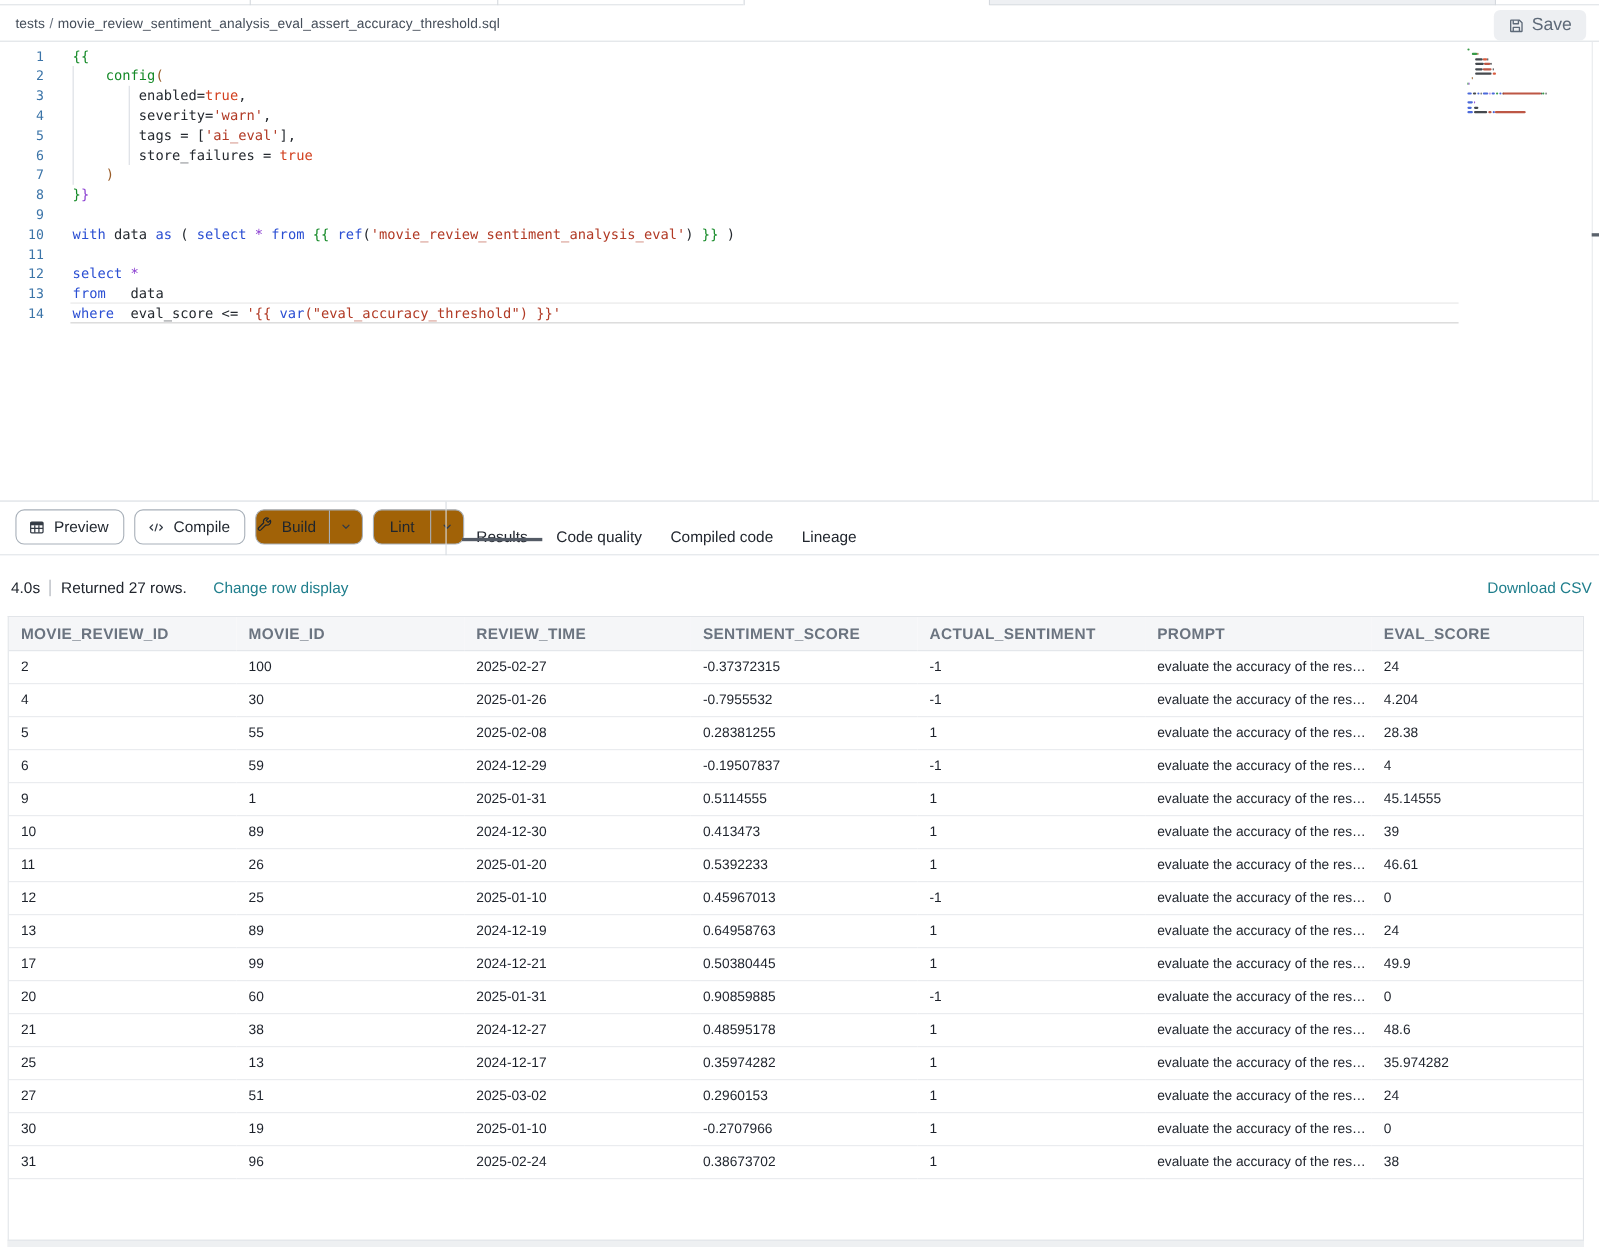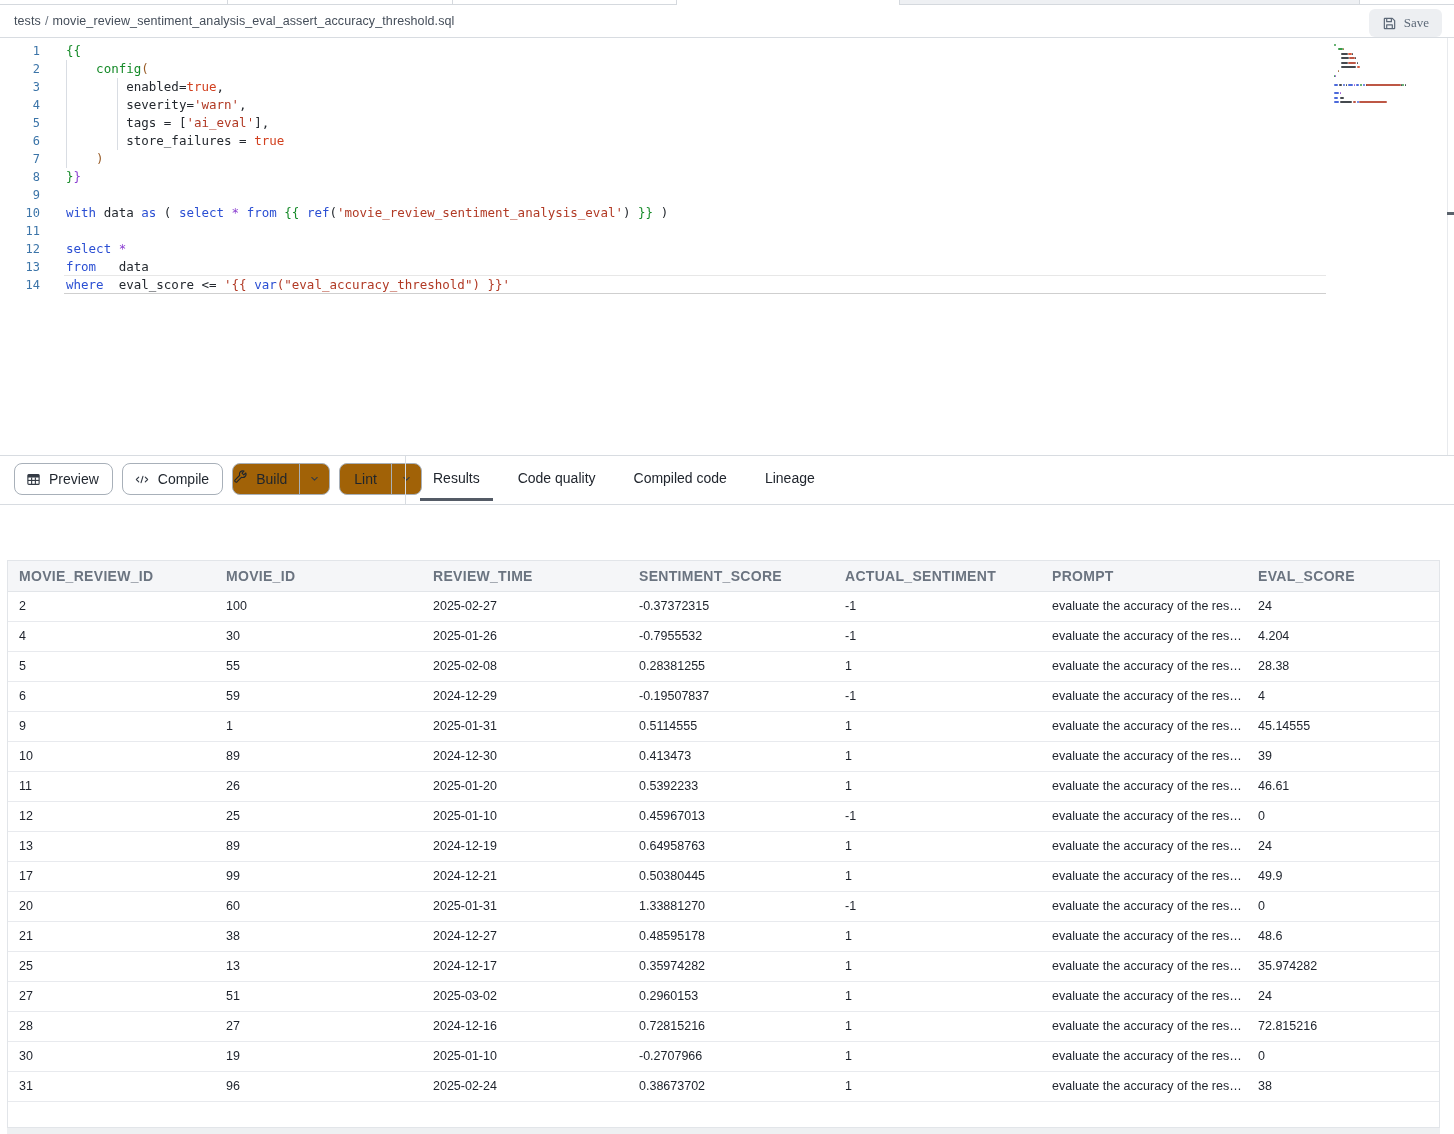--- a/index.html
+++ b/index.html
@@ -14,21 +14,21 @@
   .seg-a .vsep { position:absolute; top:0; width:1px; height:5px; background:#d5d9de; }
   .seg-b { left:676px; width:224px; border-left:1px solid #d5d9de; border-right:1px solid #d5d9de; background:#fff; }
   .seg-c { left:900px; width:460px; background:#eef0f3; border-bottom:1px solid #d5d9de; border-right:1px solid #d5d9de; }
   .seg-d { left:1360px; width:94px; border-bottom:1px solid #d5d9de; }
 
   
   .filebar { position:absolute; left:0; top:5px; width:1454px; height:33px; background:#fff; border-bottom:1px solid #d8dce1; }
   .breadcrumb { position:absolute; left:14px; top:9px; font-size:12.5px; color:#454e5a; letter-spacing:.1px; }
   .breadcrumb .sep { margin:0 4px; color:#6b7480; }
   .save-btn { position:absolute; right:12px; top:4px; height:28px; display:flex; align-items:center; gap:7px;
-    background:#edeff2; border:none; border-radius:6px; padding:0 13px; color:#5d6978; font-size:13px; cursor:pointer;font-family:Liberation Serif, serif; }
+    background:#edeff2; border:none; border-radius:6px; padding:0 13px; color:#5d6978; font-size:16px; cursor:pointer; }
   .save-btn svg { display:block; }
 
   
   .editor { position:absolute; left:0; top:38px; width:1454px; height:417px; background:#fff;
     font-family:"DejaVu Sans Mono", monospace; font-size:12.5px; }
   .gutter { position:absolute; left:0; top:4px; width:40px; text-align:right; color:#3b74a8; }
   .gutter .ln { height:18px; line-height:18px; font-size:12px; }
   .code-lines { position:absolute; left:66px; top:4px; right:120px; white-space:pre; }
   .code-lines .cl { height:18px; line-height:18px; }
   .indent-guide { position:absolute; width:1px; background:#d9dde3; }
@@ -47,21 +47,21 @@
   .btn-row { position:absolute; left:14px; top:7px; display:flex; gap:9px; }
   .tbtn { display:flex; align-items:center; height:32px; border:1px solid #a8b0b9; border-radius:8px; background:#fff; color:#1f252d; font-size:14px; cursor:pointer; }
   .tbtn .lbl { padding:0 13px 0 8px; }
   .tbtn .ic { display:flex; align-items:center; padding-left:11px; color:#343b45; }
   .split { display:flex; align-items:stretch; border:1px solid #a8b0b9; border-radius:8px; background:#a16207; }
   .split .main { display:flex; align-items:center; height:30px; border:none; background:transparent; font-size:14px; color:#1f252d; cursor:pointer; }
   .split .main .lbl { padding:0 12px 0 8px; }
   .split .main .lone { padding:0 14px; }
   .split .chev { display:flex; align-items:center; justify-content:center; width:30px; border:none; background:transparent; border-left:1px solid #a8b0b9; color:#343b45; cursor:pointer; }
 
-  .tabs { position:absolute; left:420px; top:0; height:49px; display:flex; gap:12px; }
+  .tabs { position:absolute; left:420px; top:0; height:49px; display:flex; gap:0;align-items:center; }
   .tab { display:flex; align-items:flex-start; padding:14px 13px 0 13px; font-size:14px; color:#21262e; cursor:pointer; position:relative; }
   .tab.active::after { content:""; position:absolute; left:0; right:0; bottom:4px; height:3px; background:#545b66; }
 
   
   .resultsbar { position:absolute; left:0; top:505px; width:1454px; height:55px; background:#fff; }
   .resultsbar .left { position:absolute; left:10px; top:21px; display:flex; align-items:center; font-size:14px; color:#21262e; }
   .resultsbar .pipe { width:1px; height:15px; background:#a7adb5; margin:0 9px; }
   .link { color:#1f7e8c; cursor:pointer; font-size:14px; }
   .resultsbar .change { margin-left:24px; }
   .download { position:absolute; right:7px; top:21px; }
@@ -225,20 +225,29 @@
     </div>
     <div class="vdiv"></div>
     <div class="tabs">
       <div class="tab active">Results</div>
       <div class="tab">Code quality</div>
       <div class="tab">Compiled code</div>
       <div class="tab">Lineage</div>
     </div>
   </div>
 
+  <div class="resultsbar">
+    <div class="left">
+      <span>4.0s</span>
+      <span class="pipe"></span>
+      <span>Returned 27 rows.</span>
+      <span class="link change">Change row display</span>
+    </div>
+    <span class="link download">Download CSV</span>
+  </div>
 
   <div class="tablewrap">
     <table class="results">
       <colgroup>
         <col style="width:207px">
           <col style="width:207px">
           <col style="width:206px">
           <col style="width:206px">
           <col style="width:207px">
           <col style="width:206px">
@@ -363,21 +372,21 @@
             <td>1</td>
             <td class="prompt-cell"><span class="pt">evaluate the accuracy of the res…</span><svg width="9" height="10" viewBox="0 0 10 12">
                 <path d="M2.5 1.5 8 6 2.5 10.5" fill="none" stroke="#39414d" stroke-width="1.5" stroke-linecap="round" stroke-linejoin="round"></path>
               </svg></td>
             <td>49.9</td>
           </tr>
           <tr>
             <td>20</td>
             <td>60</td>
             <td>2025-01-31</td>
-            <td>1.33881270</td>
+            <td>0.90859885</td>
             <td>-1</td>
             <td class="prompt-cell"><span class="pt">evaluate the accuracy of the res…</span><svg width="9" height="10" viewBox="0 0 10 12">
                 <path d="M2.5 1.5 8 6 2.5 10.5" fill="none" stroke="#39414d" stroke-width="1.5" stroke-linecap="round" stroke-linejoin="round"></path>
               </svg></td>
             <td>0</td>
           </tr>
           <tr>
             <td>21</td>
             <td>38</td>
             <td>2024-12-27</td>
@@ -404,31 +413,20 @@
             <td>51</td>
             <td>2025-03-02</td>
             <td>0.2960153</td>
             <td>1</td>
             <td class="prompt-cell"><span class="pt">evaluate the accuracy of the res…</span><svg width="9" height="10" viewBox="0 0 10 12">
                 <path d="M2.5 1.5 8 6 2.5 10.5" fill="none" stroke="#39414d" stroke-width="1.5" stroke-linecap="round" stroke-linejoin="round"></path>
               </svg></td>
             <td>24</td>
           </tr>
           <tr>
-            <td>28</td>
-            <td>27</td>
-            <td>2024-12-16</td>
-            <td>0.72815216</td>
-            <td>1</td>
-            <td class="prompt-cell"><span class="pt">evaluate the accuracy of the res…</span><svg width="9" height="10" viewBox="0 0 10 12">
-                <path d="M2.5 1.5 8 6 2.5 10.5" fill="none" stroke="#39414d" stroke-width="1.5" stroke-linecap="round" stroke-linejoin="round"></path>
-              </svg></td>
-            <td>72.815216</td>
-          </tr>
-          <tr>
             <td>30</td>
             <td>19</td>
             <td>2025-01-10</td>
             <td>-0.2707966</td>
             <td>1</td>
             <td class="prompt-cell"><span class="pt">evaluate the accuracy of the res…</span><svg width="9" height="10" viewBox="0 0 10 12">
                 <path d="M2.5 1.5 8 6 2.5 10.5" fill="none" stroke="#39414d" stroke-width="1.5" stroke-linecap="round" stroke-linejoin="round"></path>
               </svg></td>
             <td>0</td>
           </tr>

